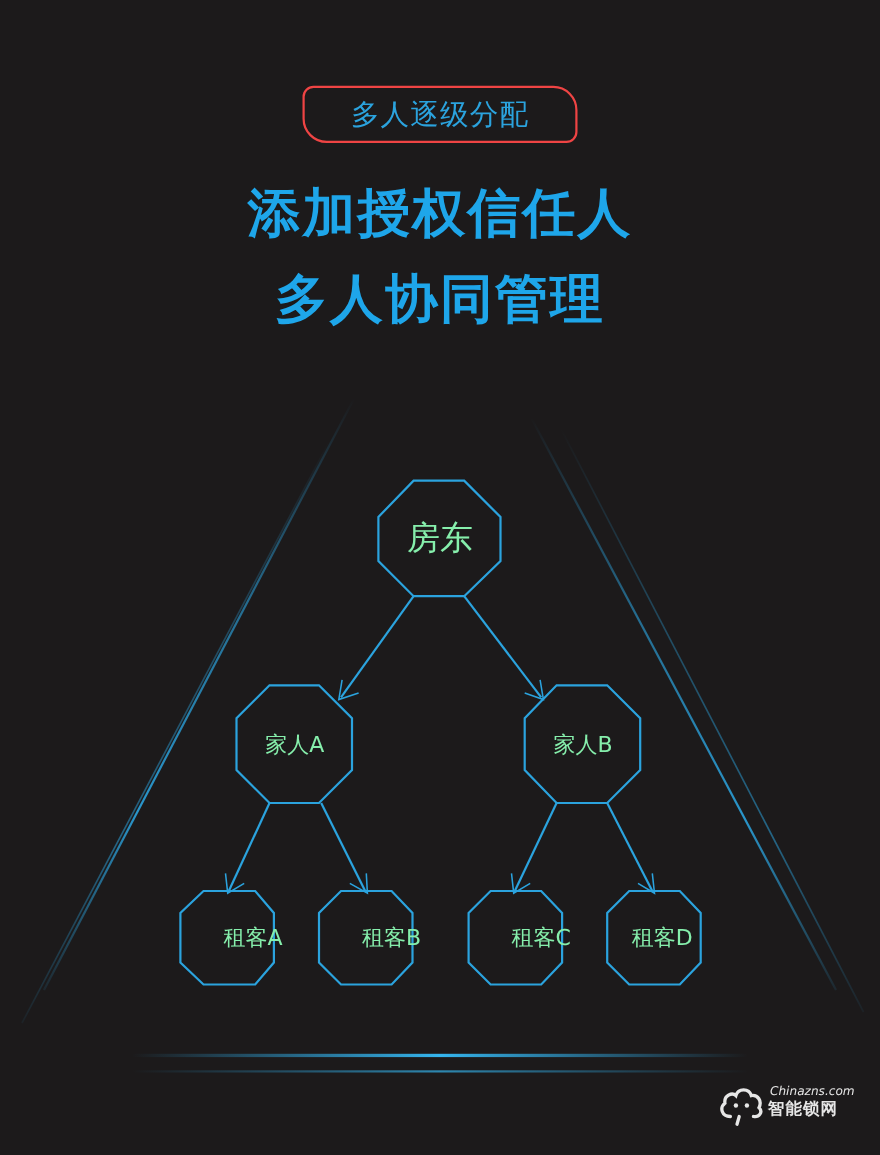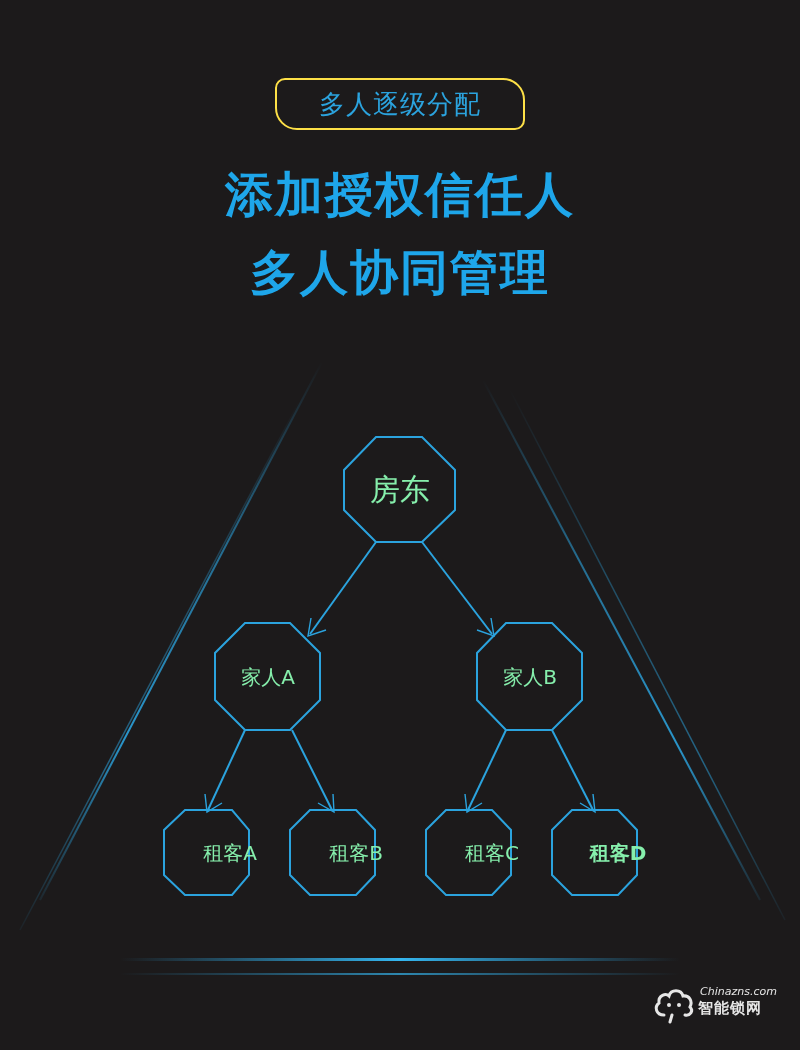--- a/index.html
+++ b/index.html
@@ -1,19 +1,19 @@
 <!DOCTYPE html>
 <html><head>
 <meta charset="utf-8">
 <style>
   html, body { margin:0; padding:0; }
   body { width:800px; height:1050px; background:#1c1a1b; position:relative; overflow:hidden;
          font-family:"DejaVu Sans", "Liberation Sans", sans-serif; }
   .badge { position:absolute; left:275px; top:78px; width:250px; height:52px; box-sizing:border-box;
-           border:2px solid #fde047; border-radius:10px 22px 10px 22px;
+           border:2px solid #ef4444; border-radius:10px 22px 10px 22px;
            display:flex; align-items:center; justify-content:center;
            color:#2ba3de; font-size:26px; letter-spacing:1px; }
   .title { position:absolute; left:0; width:800px; text-align:center; color:#1ea6ea;
            font-weight:bold; font-size:48px; letter-spacing:2px; line-height:1; }
   .t1 { top:170px; }
   .t2 { top:248px; }
   svg.diagram { position:absolute; left:0; top:0; }
   .node-label { position:absolute; color:#86efac; text-align:center; white-space:nowrap;
                 transform:translate(-50%,-50%); }
   .lvl0 { font-size:30px; }
@@ -80,21 +80,21 @@
     <polygon points="572,810 618,810 637,830 637,875 618,895 572,895 552,875 552,830"></polygon>
   </g>
 </svg>
 
 <div class="node-label lvl0" style="left:400px;top:490px;">房东</div>
 <div class="node-label lvl1" style="left:268px;top:677px;">家人A</div>
 <div class="node-label lvl1" style="left:530px;top:677px;">家人B</div>
 <div class="node-label lvl2" style="left:207px;top:853px;">租客A</div>
 <div class="node-label lvl2" style="left:333px;top:853px;">租客B</div>
 <div class="node-label lvl2" style="left:469px;top:853px;">租客C</div>
-<div class="node-label lvl2" style="left:595px;top:853px;font-weight:bold;">租客D</div>
+<div class="node-label lvl2" style="left:579px;top:853px;">租客D</div>
 
 <div class="logo">
   <svg width="44" height="40" viewBox="0 0 44 40" style="position:absolute;left:0;top:0;">
     <path d="M12,30 C4,30 2,22 7,18 C6,10 14,8 17,11 C19,4 29,4 31,11 C37,10 41,16 38,22 C42,26 38,31 33,30" stroke="#e6e6e6" stroke-width="3" fill="none" stroke-linecap="round"></path>
     <circle cx="17" cy="20" r="2" fill="#e6e6e6"></circle>
     <circle cx="27" cy="20" r="2" fill="#e6e6e6"></circle>
     <path d="M20,30 L18,37" stroke="#e6e6e6" stroke-width="3" stroke-linecap="round"></path>
   </svg>
   <span class="logo-en">Chinazns.com</span>
   <span class="logo-cn">智能锁网</span>

